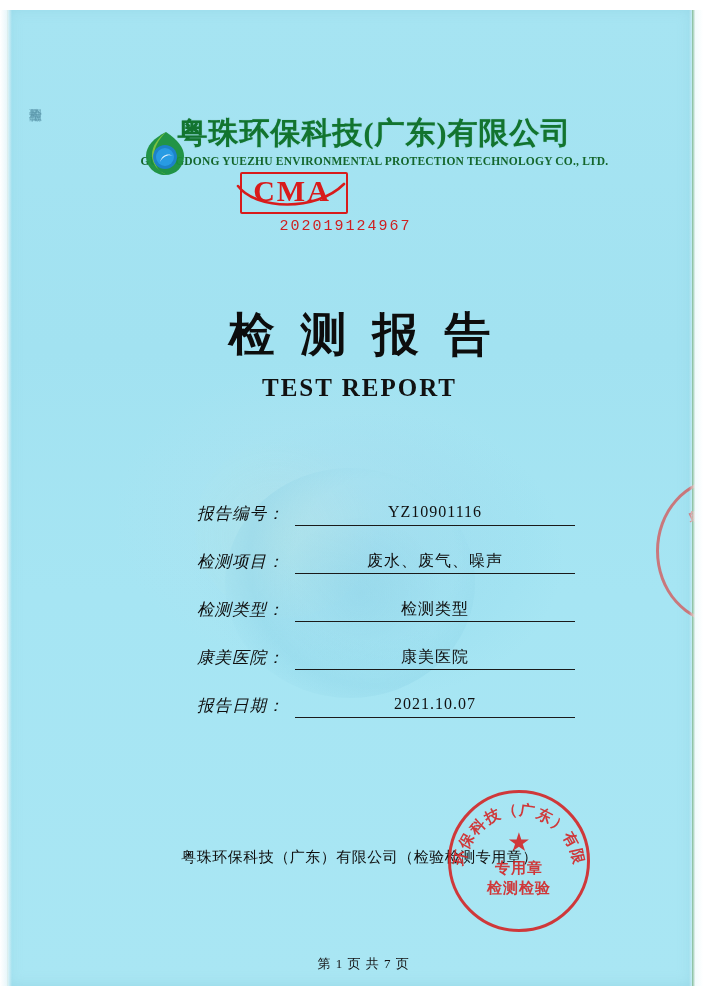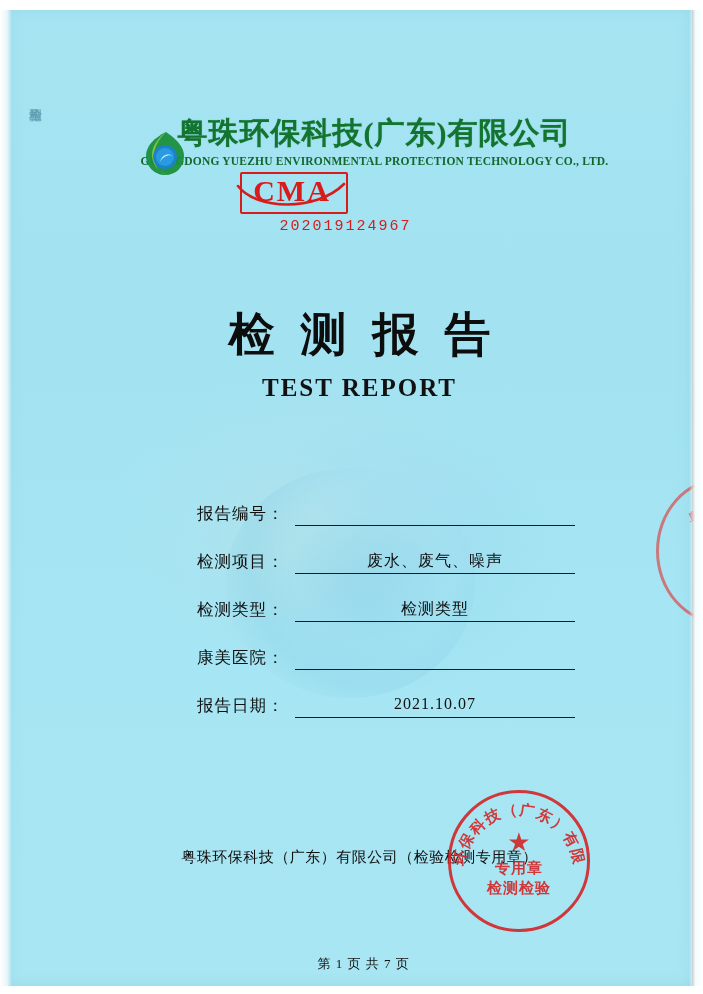--- a/index.html
+++ b/index.html
@@ -10,21 +10,21 @@
     width: 703px;
     height: 994px;
     background: #ffffff;
     font-family: "Liberation Serif", serif;
     overflow: hidden;
   }
   .page {
     position: relative;
     width: 703px;
     height: 994px;
-    background: #a3a3a3;
+    background: #15803d;
     overflow: hidden;
   }
   
   .sheet {
     position: absolute;
     left: 8px;
     top: 8px;
     width: 684px;
     height: 978px;
     background:
@@ -215,20 +215,21 @@
   .field-label {
     position: absolute;
     left: 189px;
     top: 0;
     width: 110px;
     font-family: "Liberation Serif", serif;
     font-size: 16.5px;
     letter-spacing: 1px;
     color: #0f0f0f;
     white-space: nowrap;
+    font-style: italic;
   }
   .field-line {
     position: absolute;
     left: 287px;
     top: 22px;
     width: 280px;
     border-bottom: 1px solid #1a1a1a;
   }
   .field-value {
     position: absolute;
@@ -401,37 +402,39 @@
       <div class="cert-no">202019124967</div>
     </div>
 
     <div class="title-cn">检测报告</div>
     <div class="title-en">TEST  REPORT</div>
 
     <div class="fields">
 
       <div class="field-row">
         <div class="field-label">报告编号：</div>
+        <div class="field-value">YZ10901116</div>
         <div class="field-line"></div>
       </div>
 
       <div class="field-row">
         <div class="field-label">检测项目：</div>
         <div class="field-value">废水、废气、噪声</div>
         <div class="field-line"></div>
       </div>
 
       <div class="field-row">
         <div class="field-label">检测类型：</div>
         <div class="field-value">检测类型</div>
         <div class="field-line"></div>
       </div>
 
       <div class="field-row">
         <div class="field-label">康美医院：</div>
+        <div class="field-value">康美医院</div>
         <div class="field-line"></div>
       </div>
 
       <div class="field-row">
         <div class="field-label">报告日期：</div>
         <div class="field-value">2021.10.07</div>
         <div class="field-line"></div>
       </div>
 
     </div>

